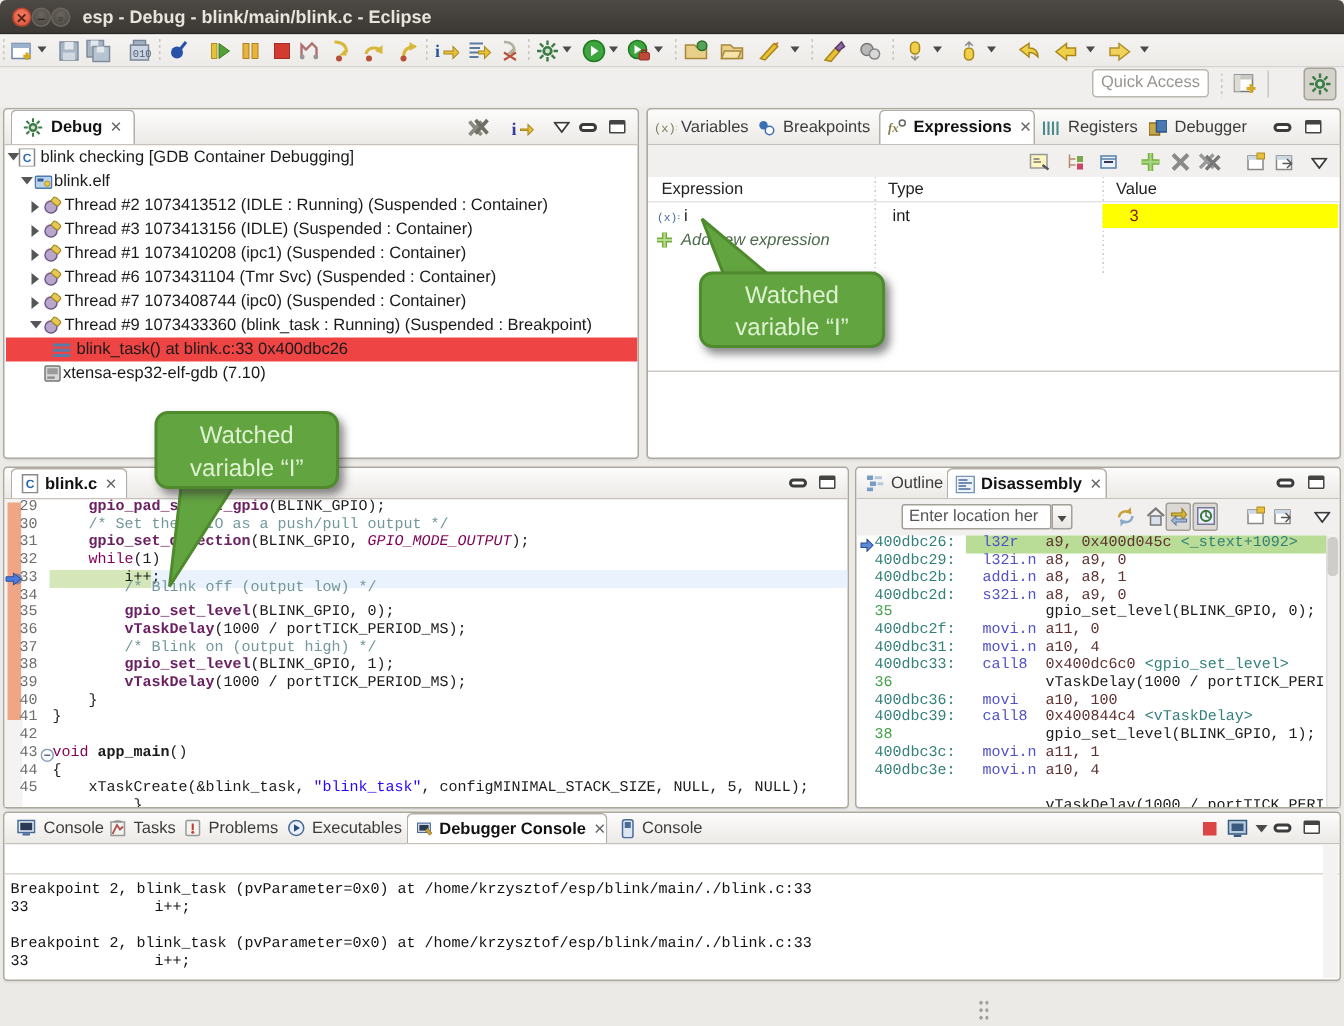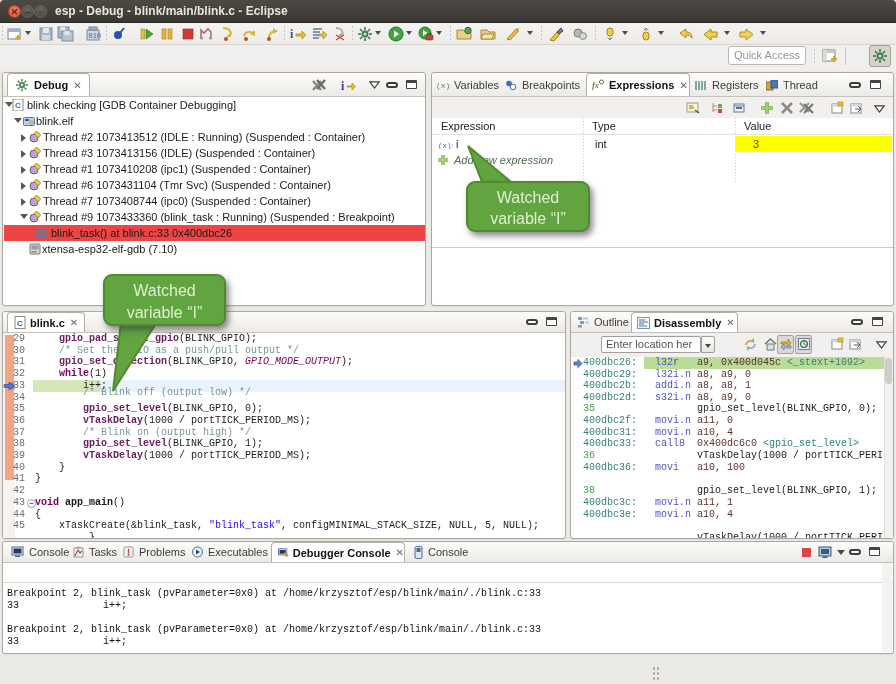--- a/index.html
+++ b/index.html
@@ -28,21 +28,21 @@
 .maxbtn{border:1px solid #444;border-top:3px solid #444;height:9px;width:11px;background:#fff;border-radius:1px}
 .vmenu{position:absolute;width:0;height:0;border-left:4px solid transparent;border-right:4px solid transparent;border-top:5px solid #4a4a4a}
 
 .trow{position:absolute;left:1px;height:16px;line-height:16px;white-space:nowrap}
 .twisty{position:absolute;top:5px;width:0;height:0}
 .tw-open{border-left:4px solid transparent;border-right:4px solid transparent;border-top:5px solid #565656}
 .tw-closed{border-top:4px solid transparent;border-bottom:4px solid transparent;border-left:5px solid #565656}
 
 .cl{position:absolute;left:32px;white-space:pre;font-family:"Liberation Mono",monospace;font-size:10px;line-height:12px}
 .ln{position:absolute;left:10px;width:12px;text-align:right;color:#6e6e6e;font-family:"Liberation Mono",monospace;font-size:10px;line-height:12px}
-.k{color:#7f0055;font-weight:bold}
+.k{color:#7f0055;font-weight:normal}
 .f{color:#6a2161;font-weight:bold}
 .cm{color:#74989a}
 .s{color:#2a00ff}
 .mc{color:#7f0055;font-style:italic}
 .dl{position:absolute;left:12px;white-space:pre;font-family:"Liberation Mono",monospace;font-size:10px;line-height:12px}
 .da{color:#33807a}.dm{color:#5151c6}.do{color:#5e3030}.ds{color:#33807a}.dn{color:#44a048}
 .conl{position:absolute;left:4px;white-space:pre;font-family:"Liberation Mono",monospace;font-size:10px;line-height:12px;color:#111}
 
 .callout{position:absolute;background:#62a440;border:2px solid #4f8a2d;border-radius:9px;box-shadow:3px 4px 6px rgba(60,60,60,.6);color:#def1d0;text-align:center;font-size:16px;z-index:50}
 .ctail{position:absolute;z-index:49}
@@ -387,21 +387,21 @@
           <line x1="4" y1="1" x2="4" y2="10"></line>
           <line x1="7" y1="1" x2="7" y2="10"></line>
           <line x1="10" y1="1" x2="10" y2="10"></line>
         </g>
       </svg>
     <div class="tab" style="left:277px;padding:0 3px">Registers</div>
     <svg style="position:absolute;left:334px;top:7px" width="12" height="11" viewBox="0 0 12 11">
         <rect x="0" y="2" width="7" height="8" fill="#c9a648" stroke="#8a6d1e"></rect>
         <rect x="5" y="0" width="7" height="8" fill="#4a78b0" stroke="#2e5585"></rect>
       </svg>
-    <div class="tab" style="left:348px;padding:0 3px">Thread</div>
+    <div class="tab" style="left:348px;padding:0 3px">Debugger</div>
     <div class="minmax minbtn" style="right:32px"></div>
     <div class="minmax maxbtn" style="right:12px"></div>
   </div>
   <div id="expr-body" style="position:absolute;left:0;top:24px;right:0;bottom:0">
     <div style="position:absolute;left:0;top:0;right:0;height:21px;background:#f1f0ee"></div>
     <svg style="position:absolute;left:254px;top:4px" width="15" height="14" viewBox="0 0 15 14">
         <rect x="1" y="2" width="11" height="9" fill="#fdf6c0" stroke="#999"></rect>
         <path d="M3 5h4M3 7h5" stroke="#777"></path>
         <path d="M9 9l4 3" stroke="#555" stroke-width="1.5"></path>
       </svg>
@@ -599,20 +599,21 @@
     <div class="dl" style="top:24px"><span class="da">400dbc26:</span>   <span class="dm">l32r</span>   <span class="do">a9, 0x400d045c</span> <span class="ds">&lt;_stext+1092&gt;</span></div>
     <div class="dl" style="top:36px"><span class="da">400dbc29:</span>   <span class="dm">l32i.n</span> <span class="do">a8, a9, 0</span></div>
     <div class="dl" style="top:47px"><span class="da">400dbc2b:</span>   <span class="dm">addi.n</span> <span class="do">a8, a8, 1</span></div>
     <div class="dl" style="top:59px"><span class="da">400dbc2d:</span>   <span class="dm">s32i.n</span> <span class="do">a8, a9, 0</span></div>
     <div class="dl" style="top:70px"><span class="dn">35</span>                 gpio_set_level(BLINK_GPIO, 0);</div>
     <div class="dl" style="top:82px"><span class="da">400dbc2f:</span>   <span class="dm">movi.n</span> <span class="do">a11, 0</span></div>
     <div class="dl" style="top:94px"><span class="da">400dbc31:</span>   <span class="dm">movi.n</span> <span class="do">a10, 4</span></div>
     <div class="dl" style="top:105px"><span class="da">400dbc33:</span>   <span class="dm">call8</span>  <span class="do">0x400dc6c0</span> <span class="ds">&lt;gpio_set_level&gt;</span></div>
     <div class="dl" style="top:117px"><span class="dn">36</span>                 vTaskDelay(1000 / portTICK_PERI</div>
     <div class="dl" style="top:129px"><span class="da">400dbc36:</span>   <span class="dm">movi</span>   <span class="do">a10, 100</span></div>
+    <div class="dl" style="top:140px"><span class="da">400dbc39:</span>   <span class="dm">call8</span>  <span class="do">0x400844c4</span> <span class="ds">&lt;vTaskDelay&gt;</span></div>
     <div class="dl" style="top:152px"><span class="dn">38</span>                 gpio_set_level(BLINK_GPIO, 1);</div>
     <div class="dl" style="top:164px"><span class="da">400dbc3c:</span>   <span class="dm">movi.n</span> <span class="do">a11, 1</span></div>
     <div class="dl" style="top:176px"><span class="da">400dbc3e:</span>   <span class="dm">movi.n</span> <span class="do">a10, 4</span></div>
     <div class="dl" style="top:199px">                   vTaskDelay(1000 / portTICK_PERI</div>
   </div>
 </div>
 
 <div class="view" id="v-con" style="left:2px;top:541px;width:892px;height:113px">
   <div class="tabrow" style="height:21px">
     <svg style="position:absolute;left:8px;top:4px" width="13" height="12" viewBox="0 0 13 12">

